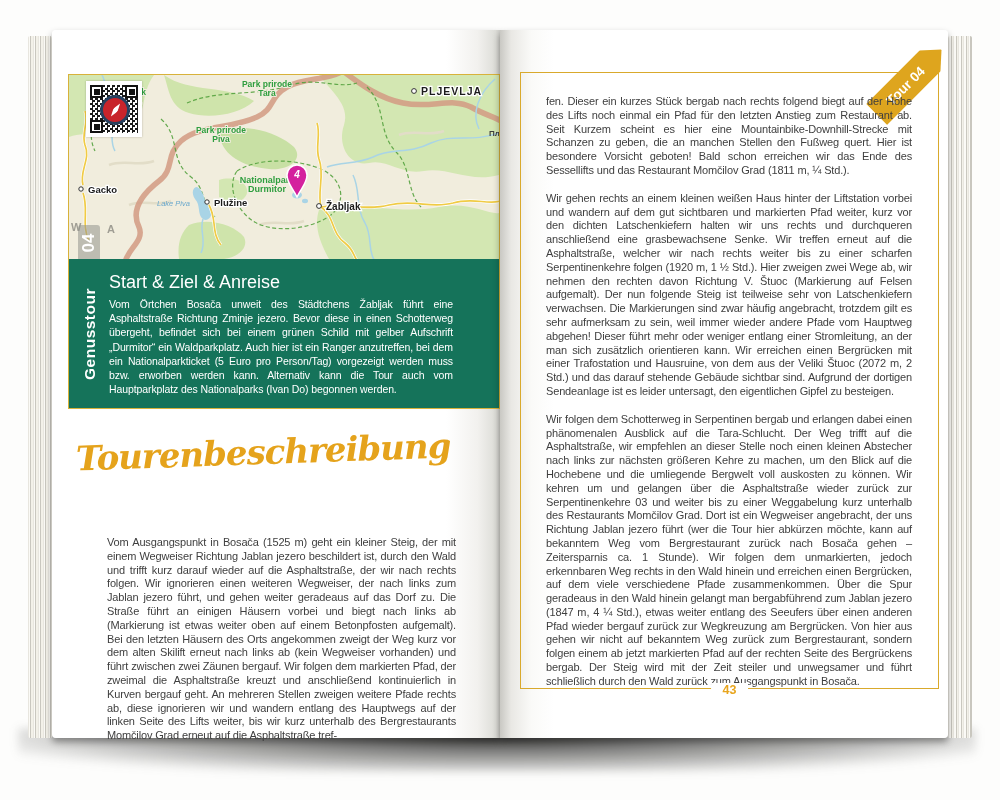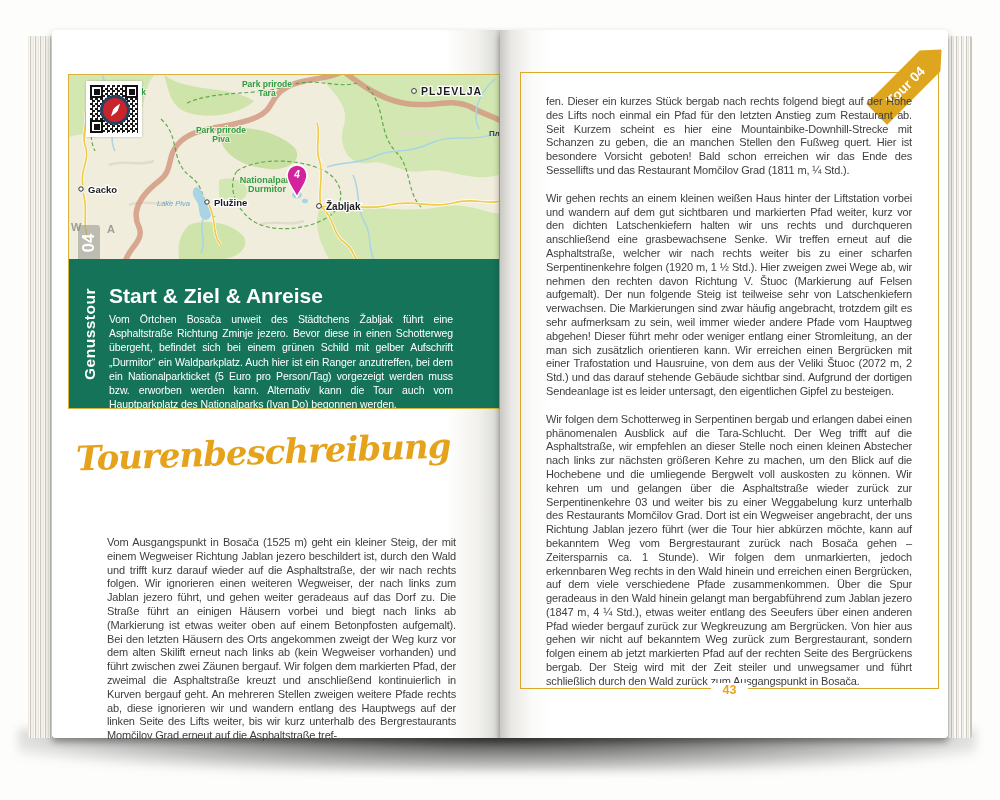--- a/index.html
+++ b/index.html
@@ -44,21 +44,21 @@
       background:rgba(145,148,140,.55);border-radius:3px;
       display:flex;align-items:center;justify-content:center;}
   .tour-tab span{color:#fff;font-weight:bold;font-size:17px;transform:rotate(-90deg);}
 
   .info-panel{position:relative;width:430px;height:149px;background:#15735a;box-sizing:border-box;
       padding:13px 46px 0 40px;color:#fff;}
   .side-label{position:absolute;left:4px;top:0;bottom:0;width:34px;
       display:flex;align-items:center;justify-content:center;}
   .side-label span{writing-mode:vertical-rl;transform:rotate(180deg);
       font-weight:bold;font-size:15.5px;letter-spacing:.5px;color:#fff;}
-  .info-panel h2{margin:12px 0 4px 0;font-size:21px;font-weight:bold;color:#fff;}
+  .info-panel h2{margin:0 0 4px 0;font-size:18px;font-weight:normal;color:#fff;}
   .info-panel p{margin:0;font-size:10.5px;line-height:14.2px;text-align:justify;
       letter-spacing:-.1px;color:#fff;}
 
   .script-heading{position:absolute;left:24px;top:402px;margin:0;
       font-family:"DejaVu Serif",serif;font-style:italic;font-weight:bold;
       font-size:34px;color:#e5a31c;transform:rotate(-2deg);letter-spacing:-1px;}
 
   .body-text{font-size:11px;line-height:13.8px;text-align:justify;color:#3e3e3e;
       letter-spacing:-.15px;margin:0;}
   .lp-body{position:absolute;left:55px;top:506px;width:349px;}

